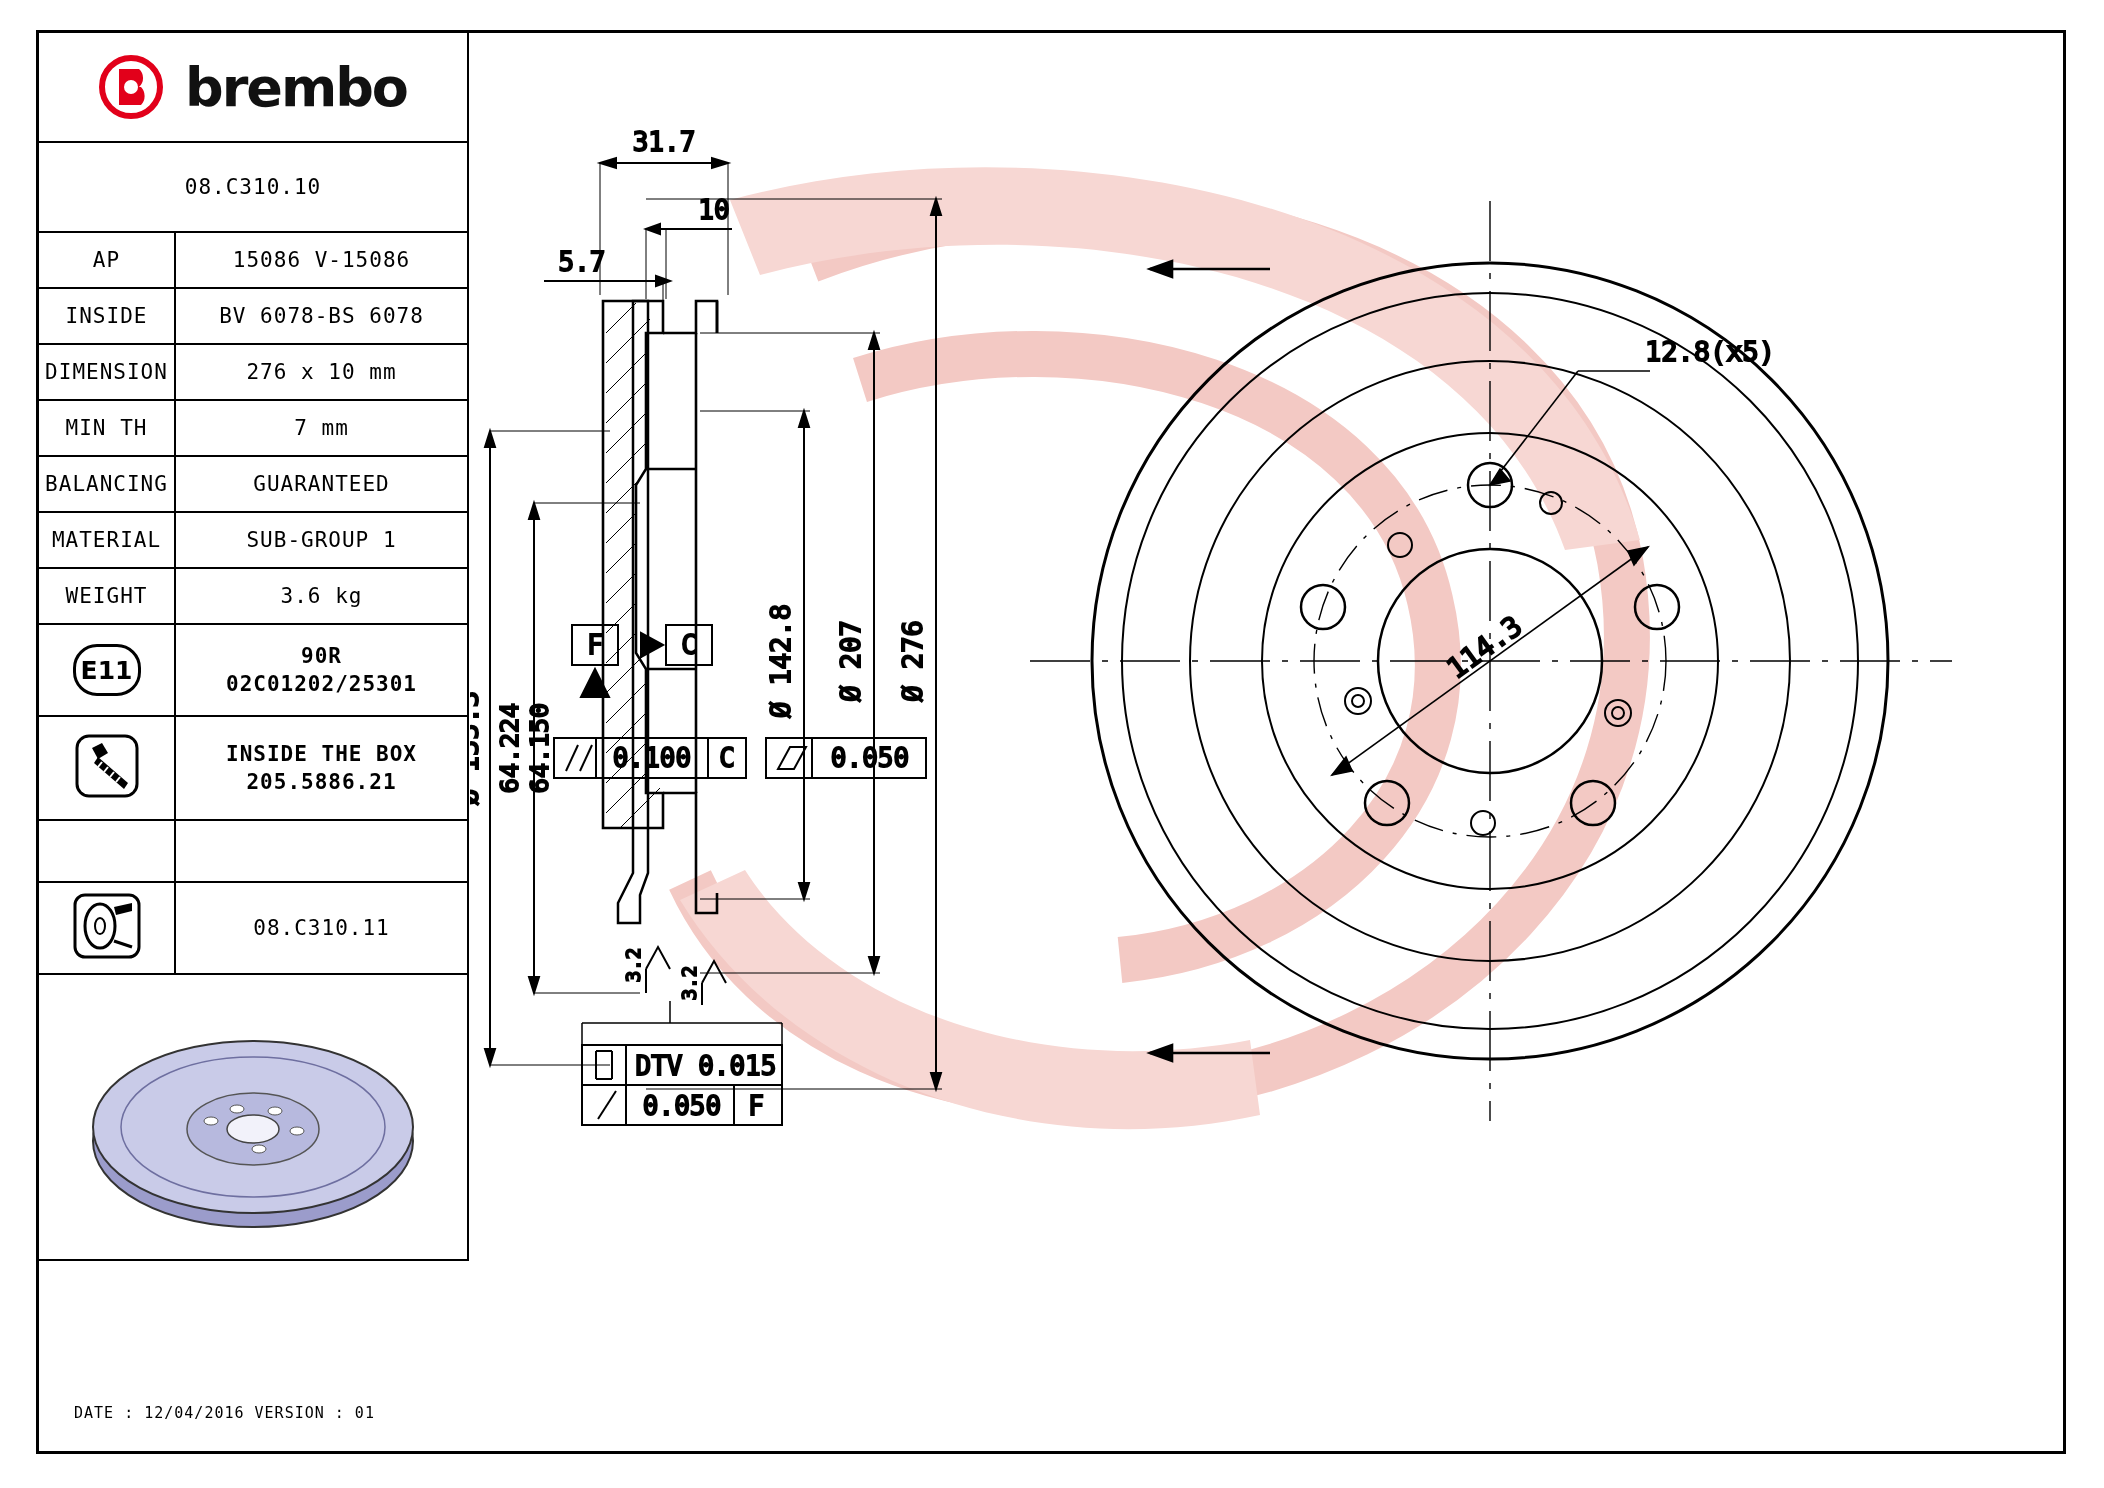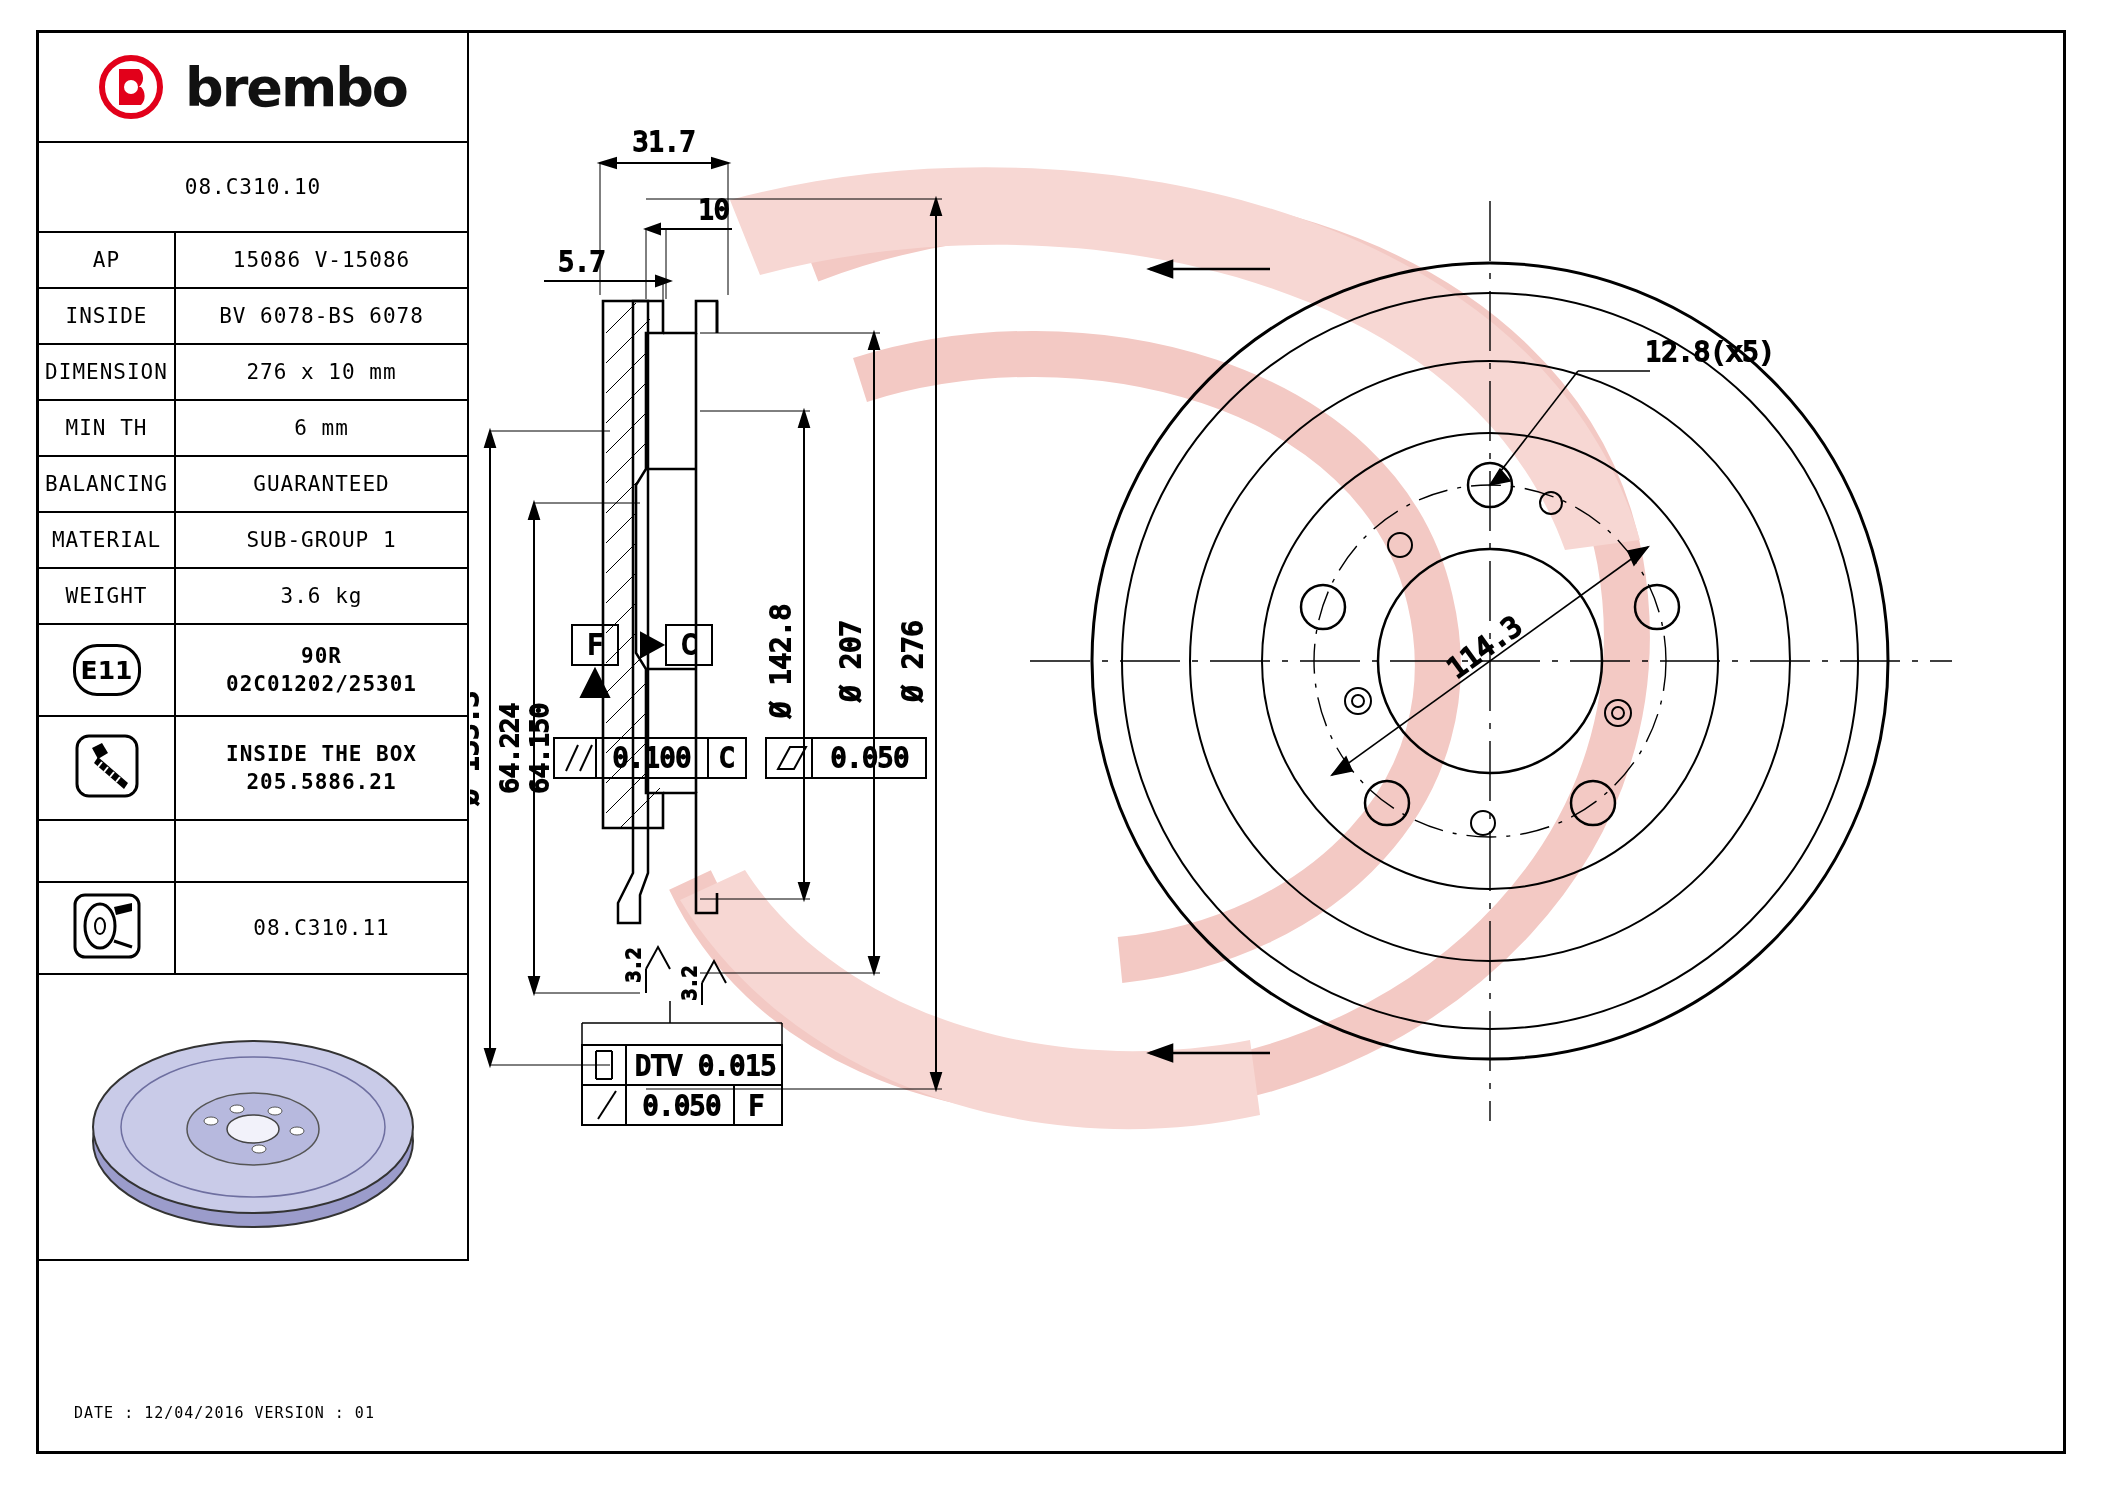--- a/index.html
+++ b/index.html
@@ -161,21 +161,21 @@
     <tr class="row-h">
       <td class="lbl no-left">INSIDE</td>
       <td class="val">BV 6078-BS 6078</td>
     </tr>
     <tr class="row-h">
       <td class="lbl no-left">DIMENSION</td>
       <td class="val">276 x 10 mm</td>
     </tr>
     <tr class="row-h">
       <td class="lbl no-left">MIN TH</td>
-      <td class="val">6 mm</td>
+      <td class="val">7 mm</td>
     </tr>
     <tr class="row-h">
       <td class="lbl no-left">BALANCING</td>
       <td class="val">GUARANTEED</td>
     </tr>
     <tr class="row-h">
       <td class="lbl no-left">MATERIAL</td>
       <td class="val">SUB-GROUP 1</td>
     </tr>
     <tr class="row-h">

